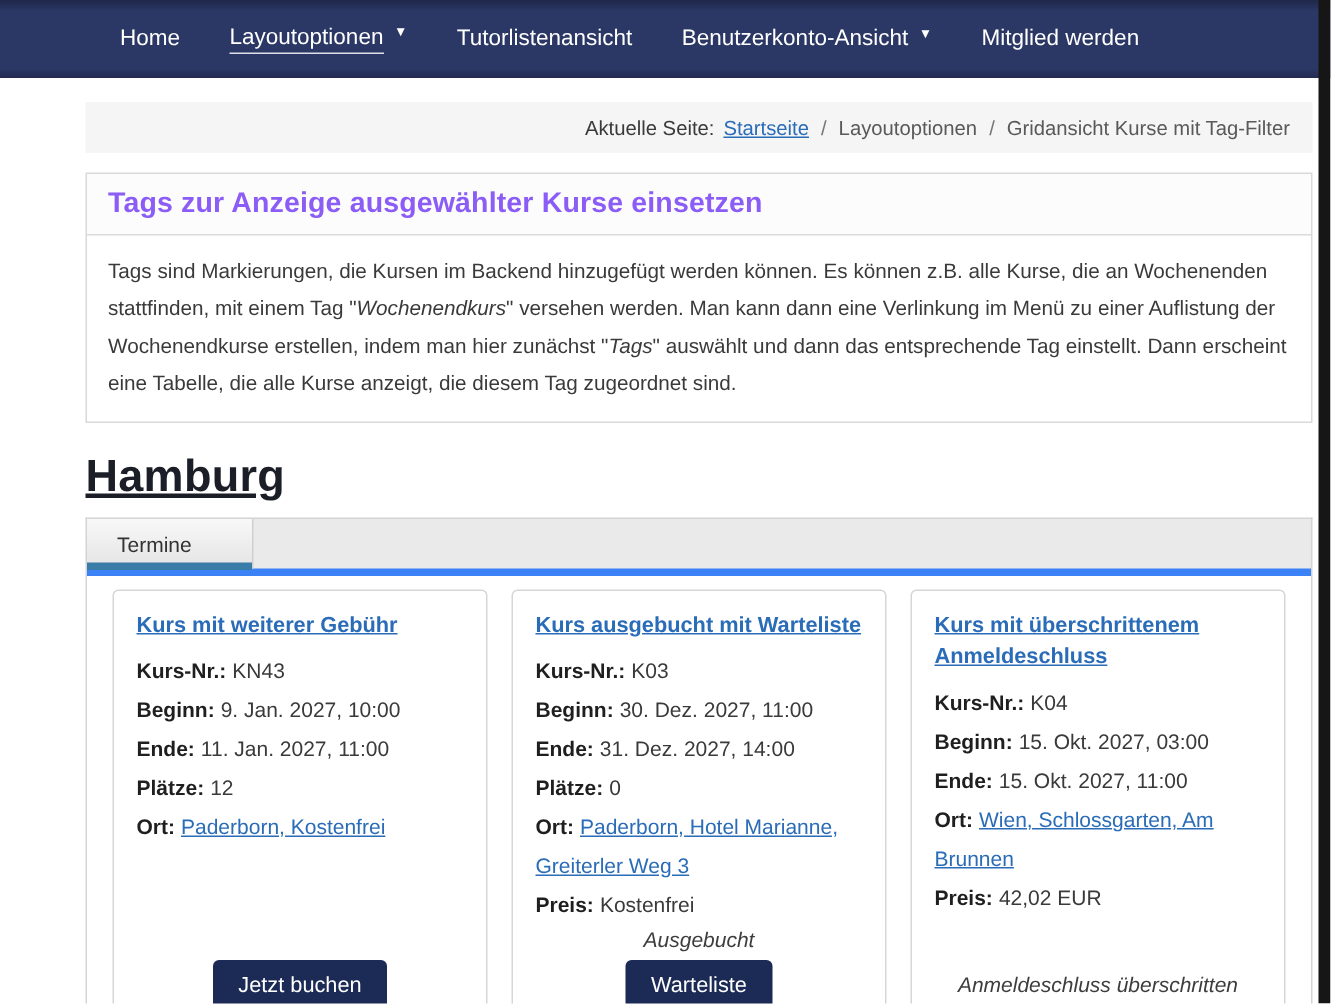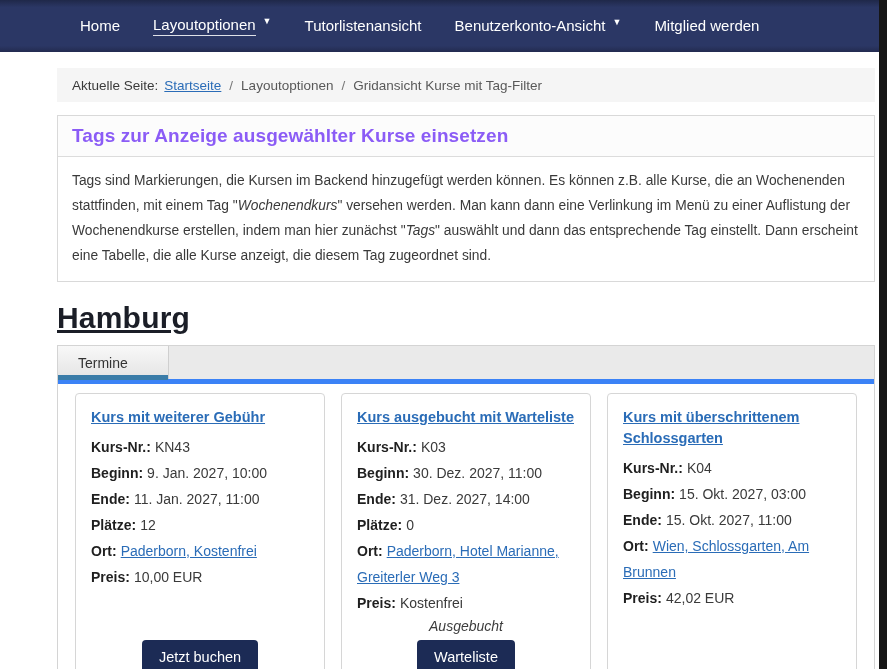--- a/index.html
+++ b/index.html
@@ -16,21 +16,21 @@
   .nav-item.active .lbl { border-bottom:1px solid rgba(255,255,255,.85); }
   .caret { font-size:9px; margin-left:7px; line-height:1; position:relative; top:1px; }
 
   
   .edge-strip { position:absolute; top:0; left:879px; width:8px; height:669px; background:#161616; }
 
   .container { width:818px; margin-left:57px; }
 
   
   .breadcrumb { margin-top:16px; height:34px; background:#f5f5f5; display:flex; align-items:center;
-                padding:0 15px; font-size:13.5px; color:#3a3a3a; }
+                padding:0 15px; font-size:13.5px; color:#3a3a3a;justify-content:flex-end; }
   .breadcrumb .prefix { margin-right:6px; }
   .breadcrumb a { color:#2a6cb7; text-decoration:underline; cursor:pointer; }
   .breadcrumb .sep { color:#777; margin:0 8px; }
   .breadcrumb .crumb { color:#595959; }
 
   
   .intro-box { margin-top:13px; border:1px solid #d9d9d9; background:#fff; }
   .intro-head { padding:9px 14px; border-bottom:1px solid #dcdcdc; background:#fcfcfc; }
   .intro-head h2 { font-size:19px; font-weight:700; color:#8b5cf6; letter-spacing:.1px; }
   .intro-body { padding:11px 14px 13px; font-size:13.8px; line-height:25px; color:#3a3a3a; }
@@ -128,23 +128,20 @@
           </div>
           <div class="row">
             <span class="lbl">Ende:</span><span>11. Jan. 2027, 11:00</span>
           </div>
           <div class="row">
             <span class="lbl">Plätze:</span><span>12</span>
           </div>
           <div class="row">
             <span class="lbl">Ort:</span><a>Paderborn, Kostenfrei</a>
           </div>
-          <div class="row">
-            <span class="lbl">Preis:</span><span>10,00 EUR</span>
-          </div>
           <div class="btnwrap push">
             <button class="btn">Jetzt buchen</button>
           </div>
         </article>
 
         <article class="card">
           <h3><a>Kurs ausgebucht mit Warteliste</a></h3>
           <div class="row">
             <span class="lbl">Kurs-Nr.:</span><span>K03</span>
           </div>
@@ -163,36 +160,37 @@
           <div class="row">
             <span class="lbl">Preis:</span><span>Kostenfrei</span>
           </div>
           <div class="note note-mid">Ausgebucht</div>
           <div class="btnwrap">
             <button class="btn">Warteliste</button>
           </div>
         </article>
 
         <article class="card">
-          <h3><a>Kurs mit überschrittenem Schlossgarten</a></h3>
+          <h3><a>Kurs mit überschrittenem Anmeldeschluss</a></h3>
           <div class="row">
             <span class="lbl">Kurs-Nr.:</span><span>K04</span>
           </div>
           <div class="row">
             <span class="lbl">Beginn:</span><span>15. Okt. 2027, 03:00</span>
           </div>
           <div class="row">
             <span class="lbl">Ende:</span><span>15. Okt. 2027, 11:00</span>
           </div>
           <div class="row">
             <span class="lbl">Ort:</span><a>Wien, Schlossgarten, Am Brunnen</a>
           </div>
           <div class="row">
             <span class="lbl">Preis:</span><span>42,02 EUR</span>
           </div>
+          <div class="note note-bottom">Anmeldeschluss überschritten</div>
         </article>
 
       </div>
     </div>
   </div>
 
   <div class="edge-strip"></div>
 </div>
 
 </body></html>

